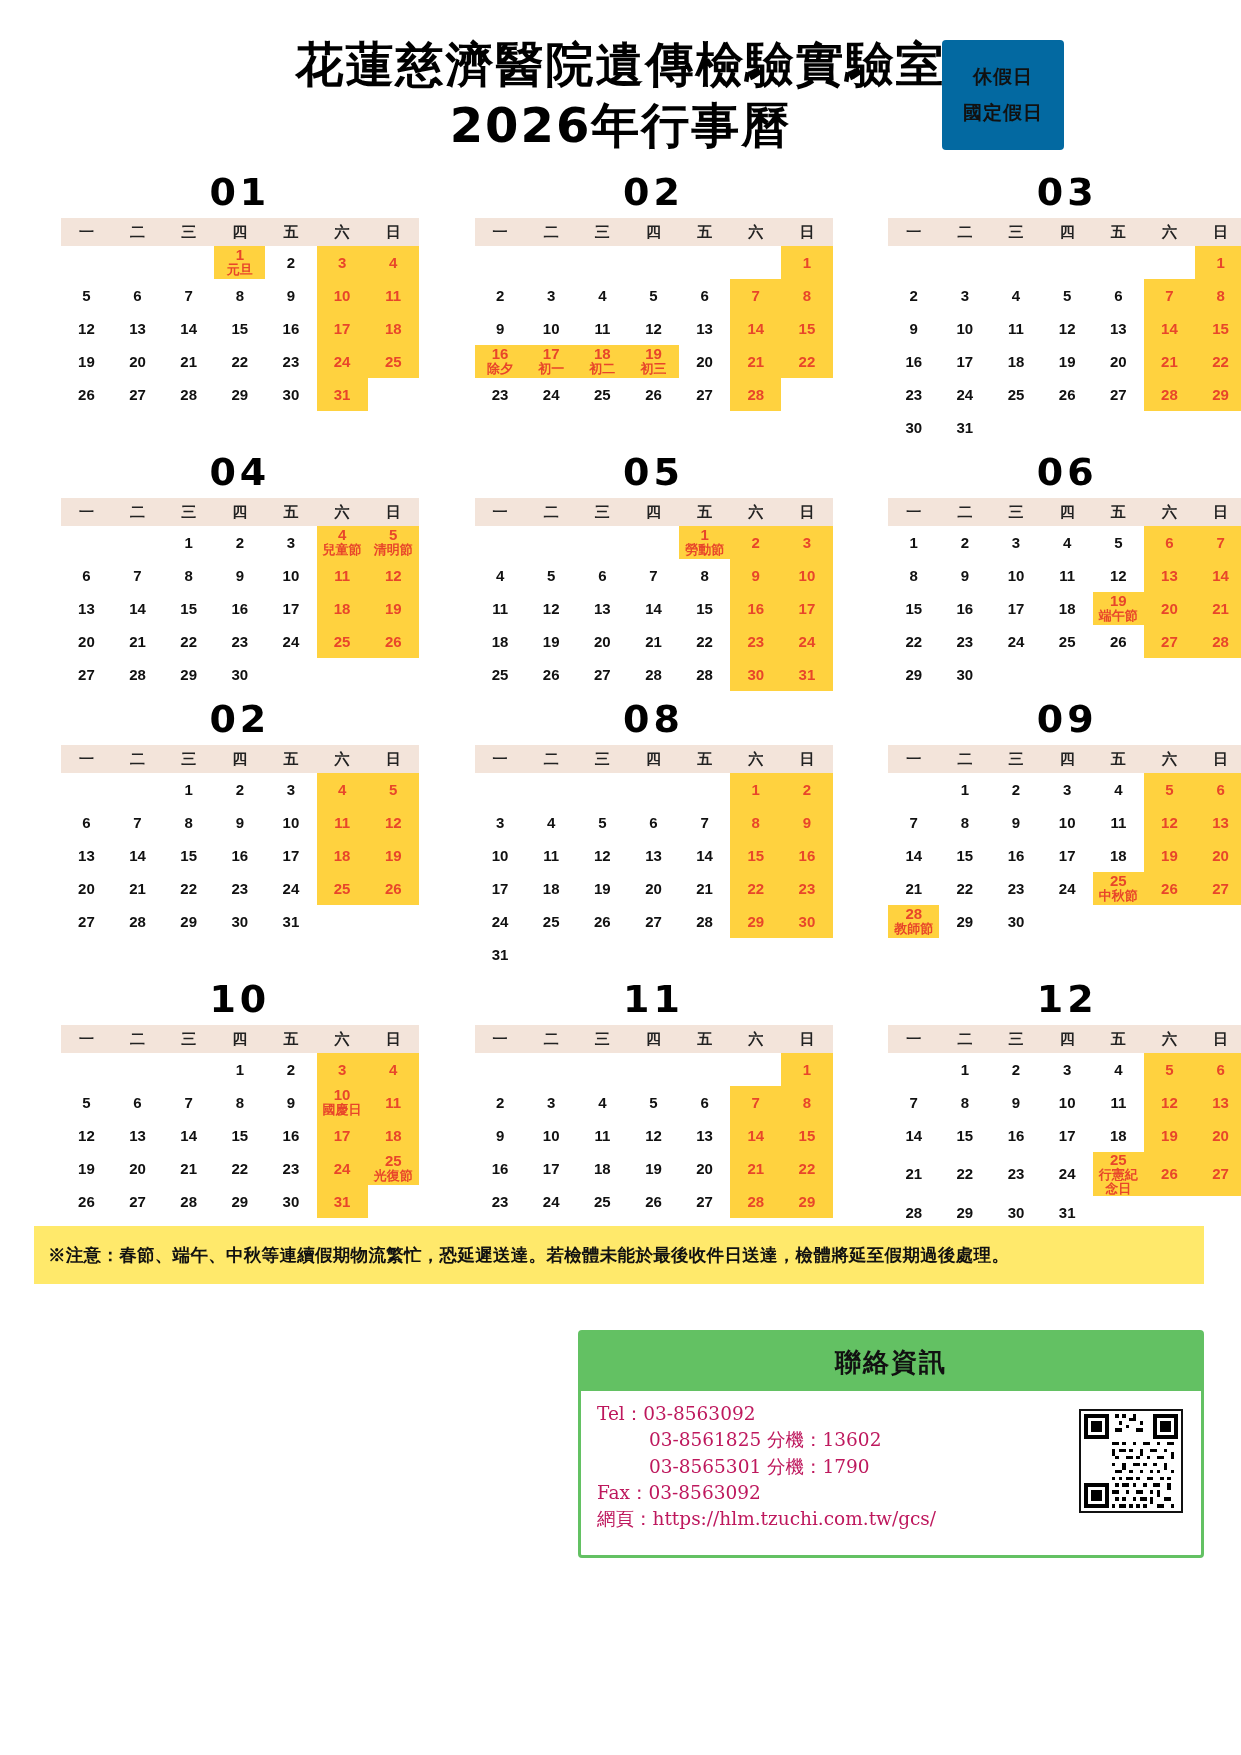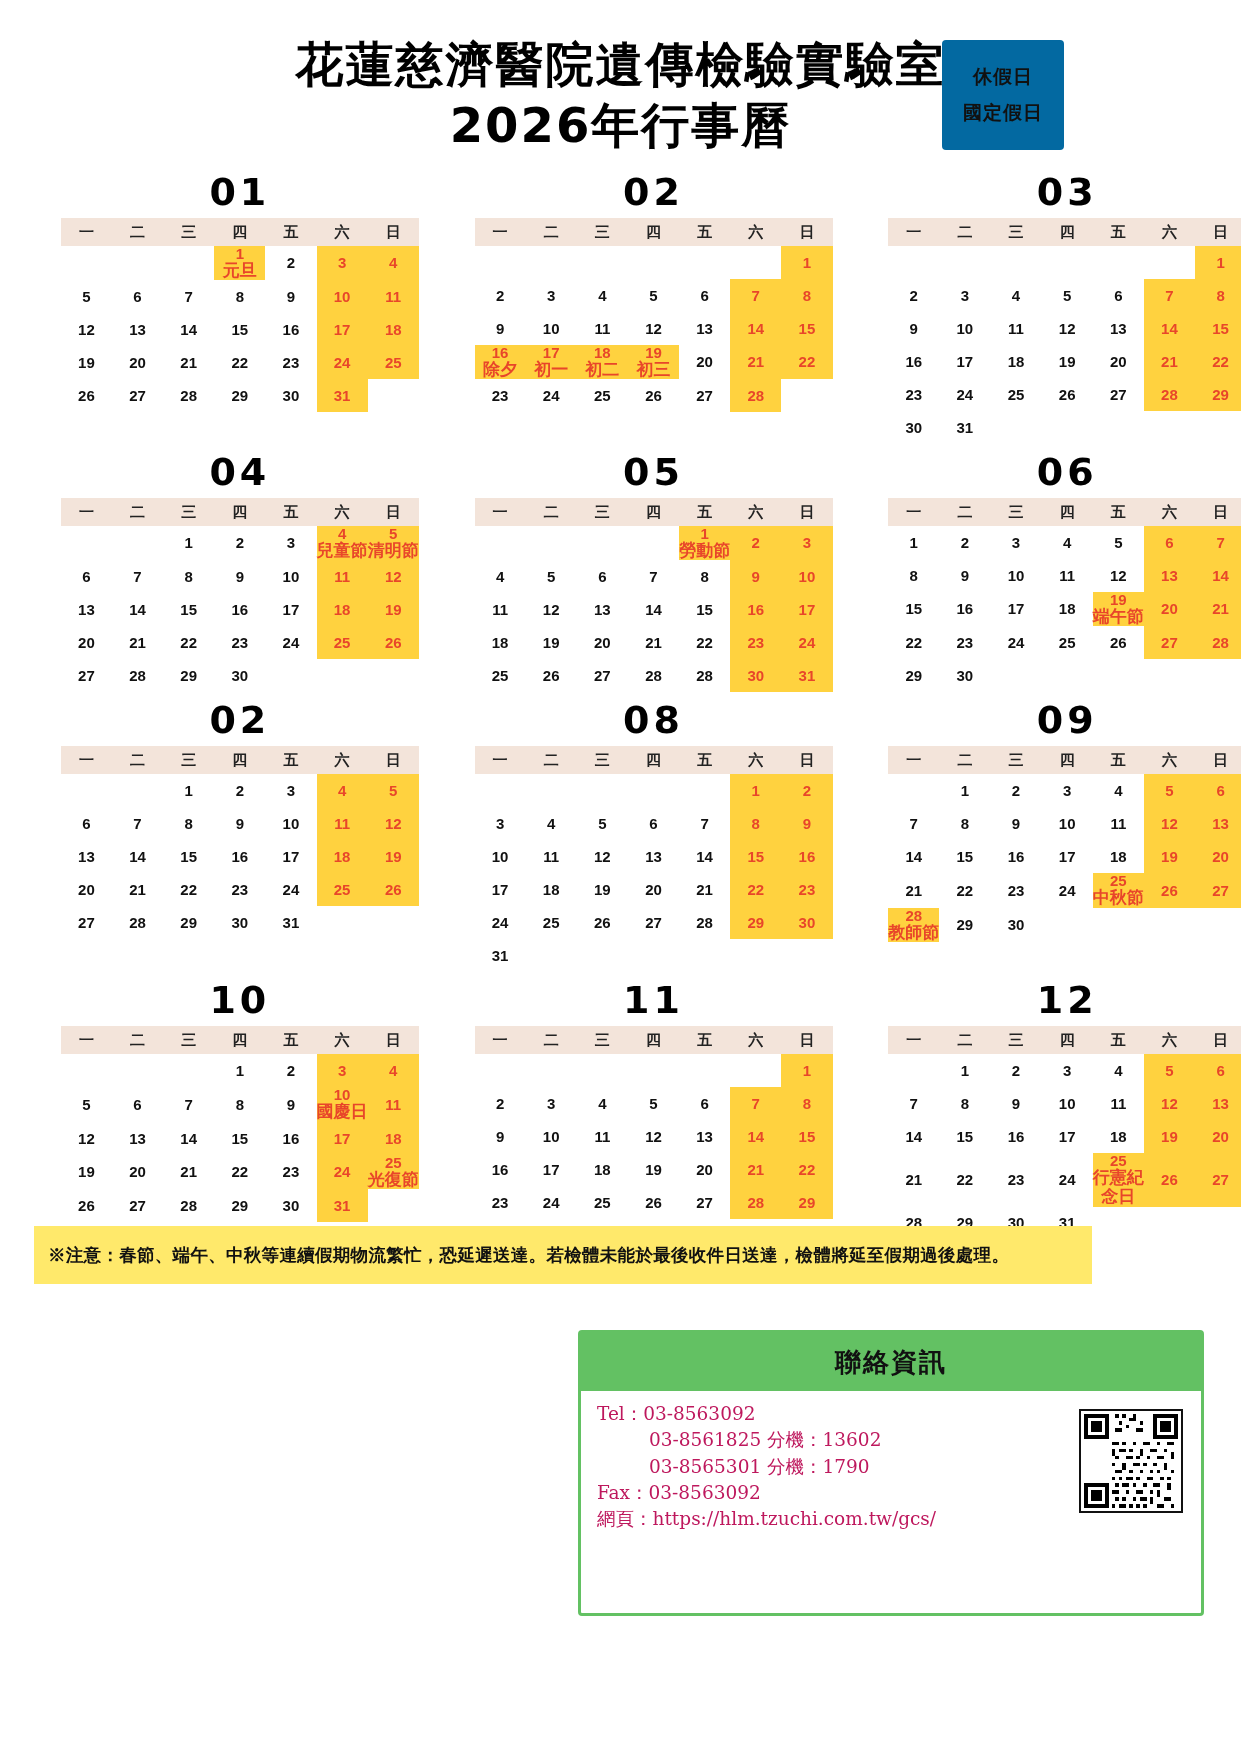--- a/index.html
+++ b/index.html
@@ -43,32 +43,32 @@
   table.cal th{
     background:#f3e4da;font-size:15px;font-weight:bold;height:26px;color:#222;
   }
   table.cal td{
     height:33px;text-align:center;vertical-align:middle;font-size:15px;font-weight:bold;
     color:#111;padding:0;
   }
   td.hol{background:#ffd23f;color:#e8462a;}
   td.blank{background:transparent;}
   .daynum{display:block;line-height:1.05;}
-  .dayname{display:block;font-size:17px;line-height:1.1;color:#e8462a;font-weight:bold;}
+  .dayname{display:block;font-size:13px;line-height:1.1;color:#e8462a;font-weight:bold;}
   td.hol .daynum{color:#e8462a;}
 
   .note{
-    position:absolute;left:34px;top:1226px;width:1058px;min-height:58px;
+    position:absolute;left:34px;top:1226px;width:1170px;min-height:58px;
     background:#ffe96b;display:flex;align-items:center;
     padding:0 14px;box-sizing:border-box;
   }
   .note span{font-size:17.5px;font-weight:bold;letter-spacing:.3px;color:#111;}
 
   .contact{
-    position:absolute;left:578px;top:1330px;width:626px;height:286px;
+    position:absolute;left:578px;top:1330px;width:626px;height:228px;
     background:#ffffff;border:3px solid #63c163;border-radius:4px;
     box-sizing:border-box;
   }
   .contact-header{
     background:#63c163;height:58px;display:flex;align-items:center;justify-content:center;
   }
   .contact-header span{font-size:26px;font-weight:bold;color:#111;letter-spacing:2px;}
   .contact-body{display:flex;padding:10px 12px 0 16px;}
   .contact-lines{flex:1;}
   .contact-lines div{font-size:18.5px;line-height:1.42;color:#be185d;

